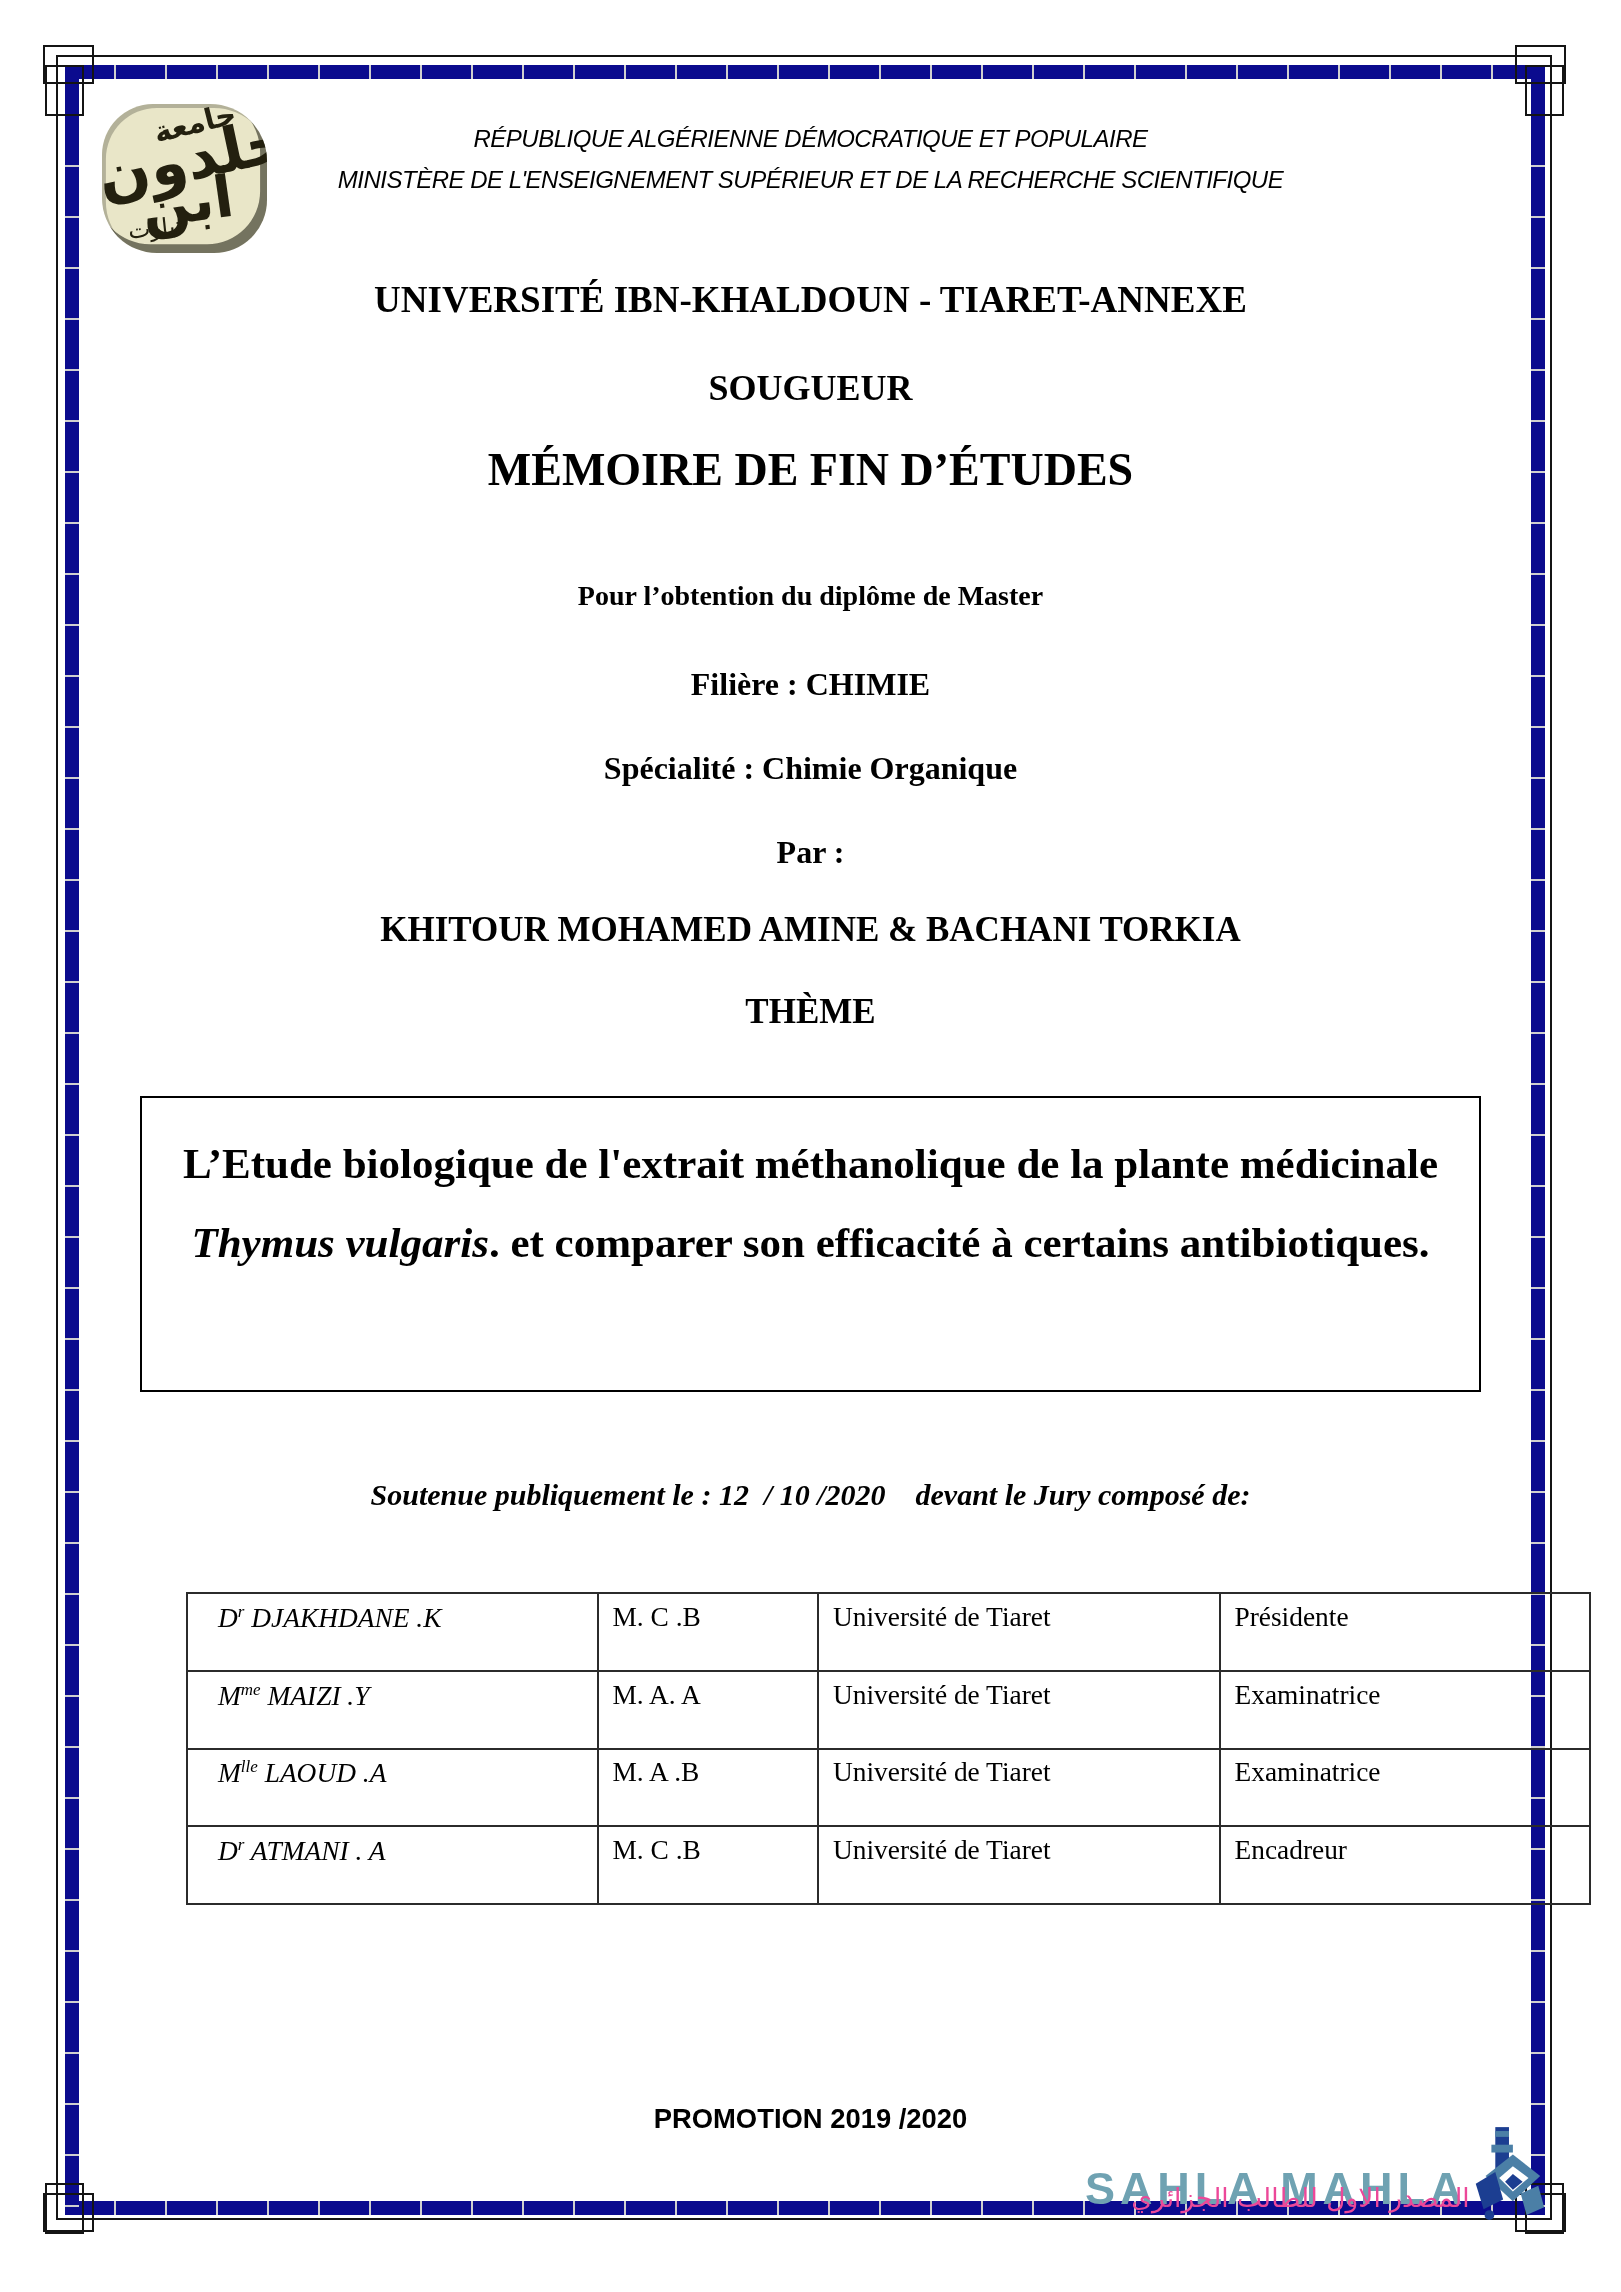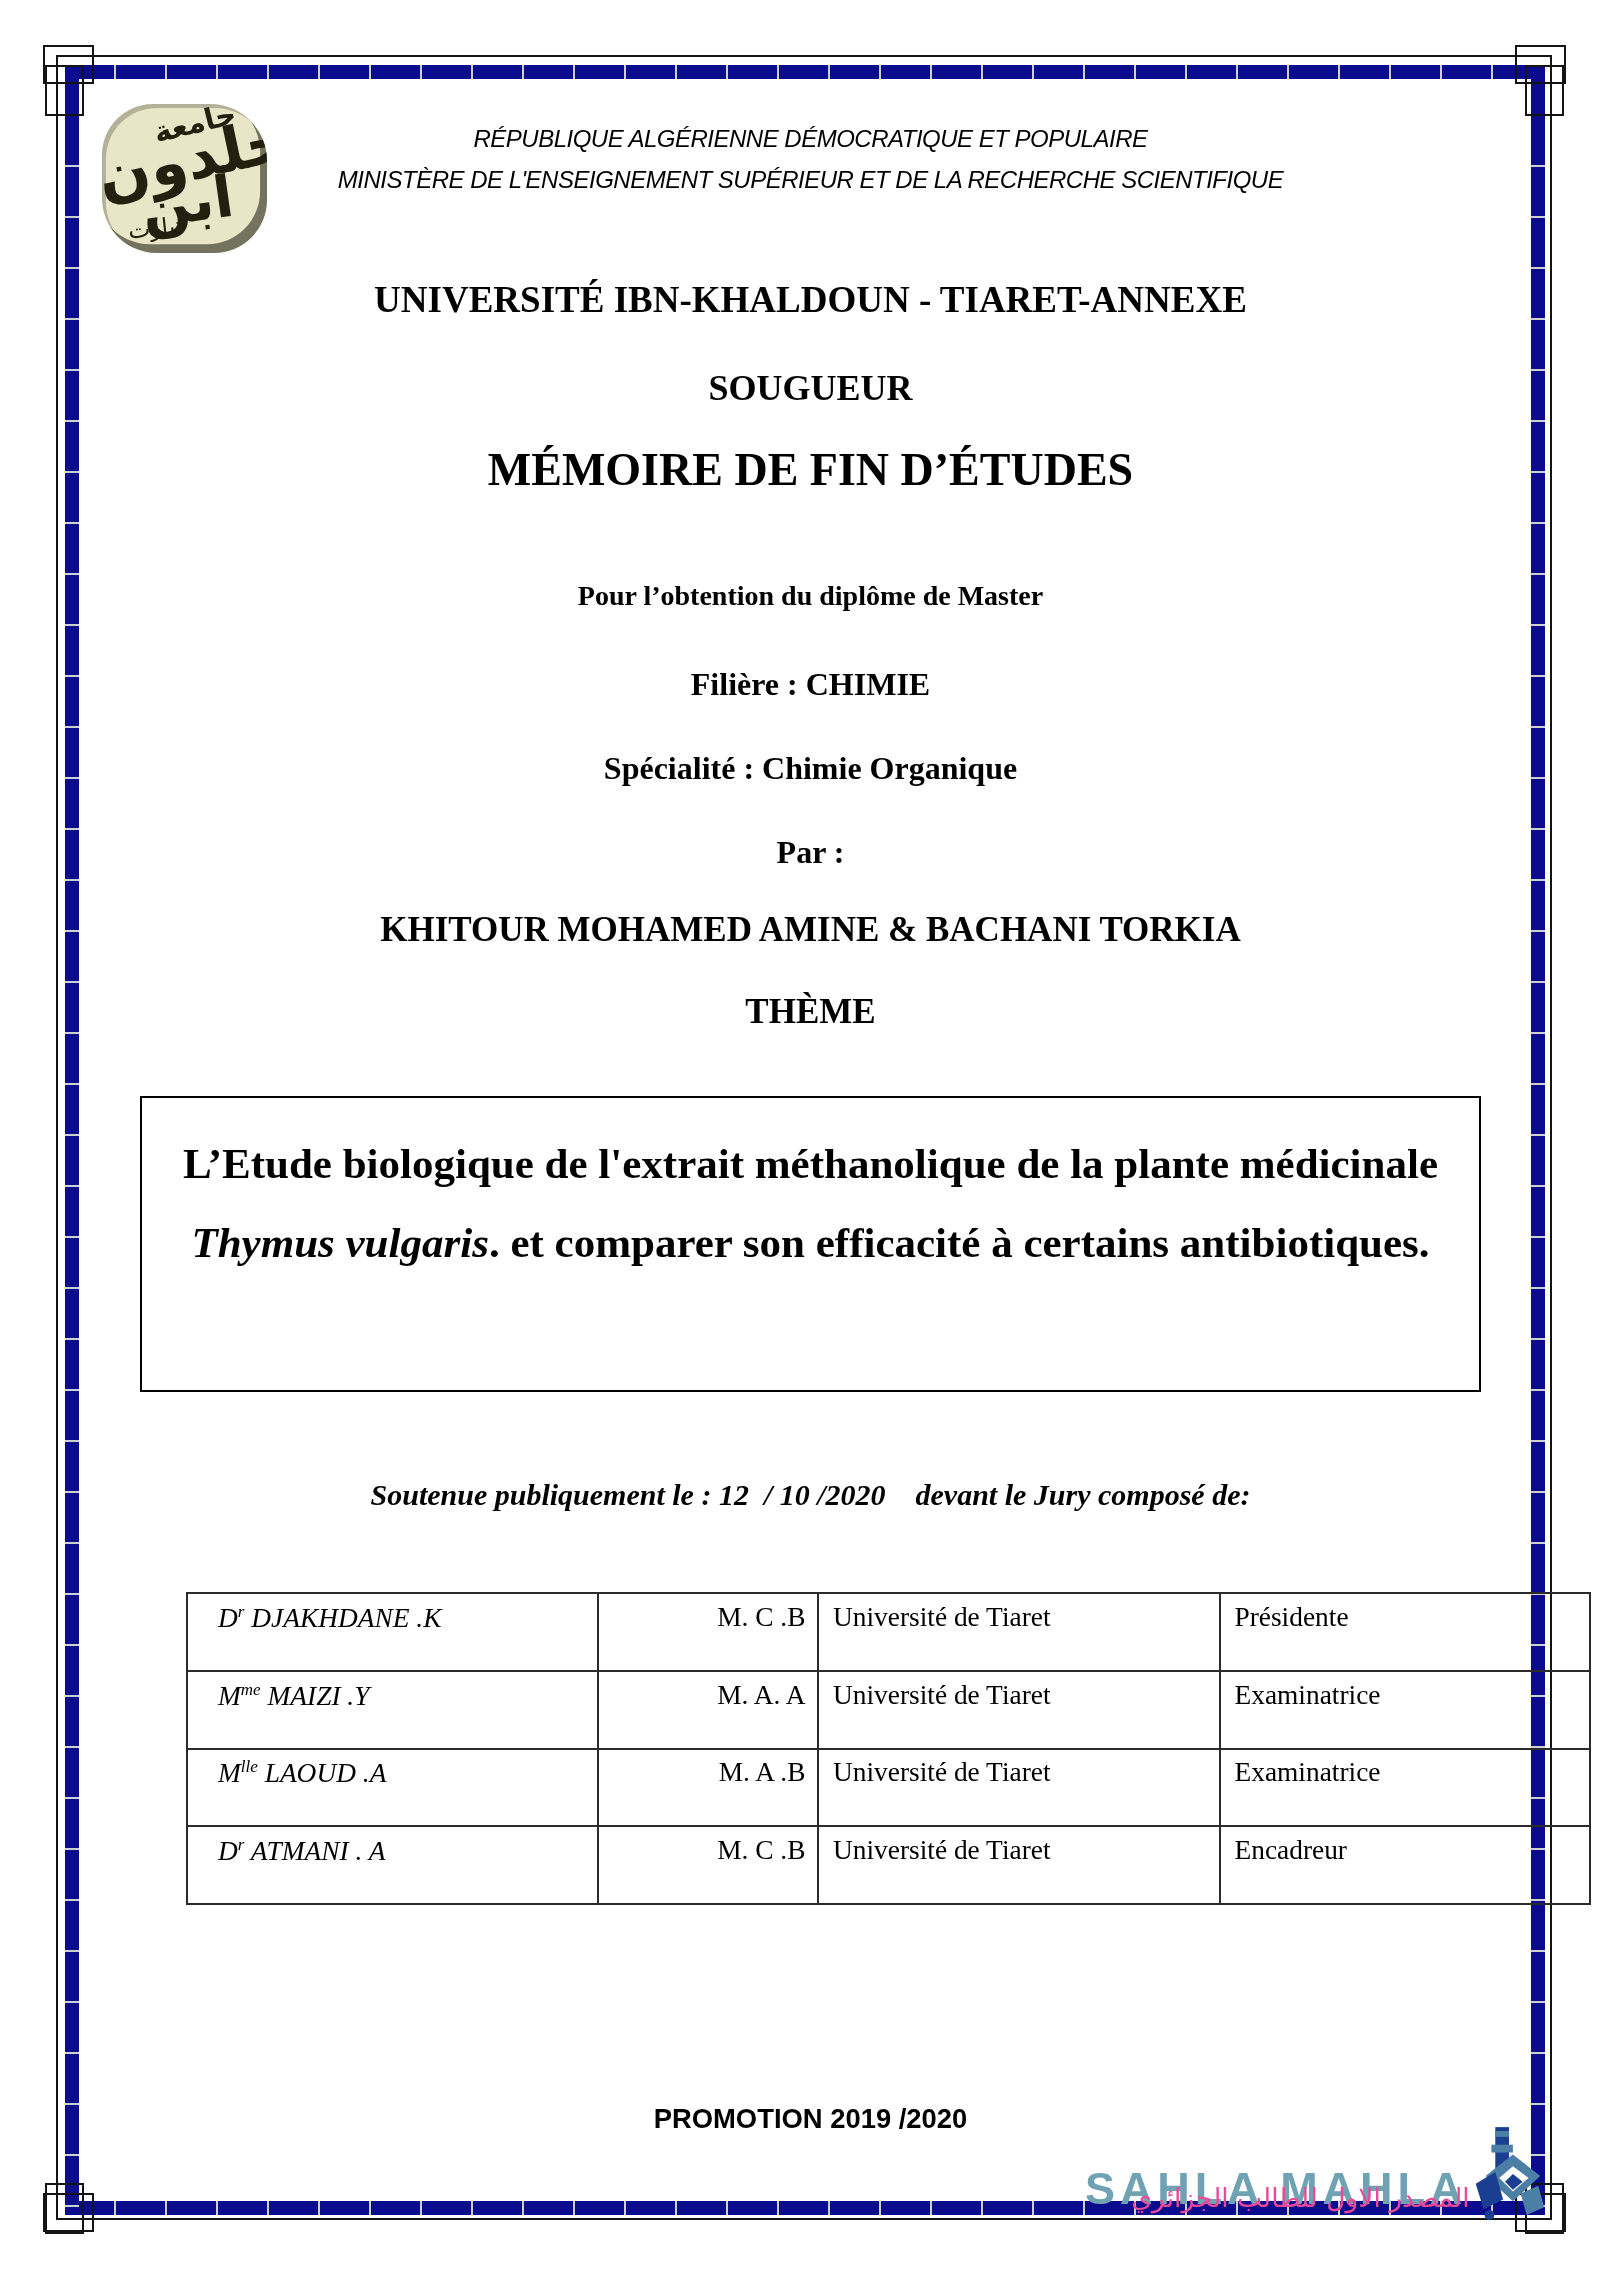--- a/index.html
+++ b/index.html
@@ -96,21 +96,21 @@
   .jury td {
     border:2px solid #2b2b2b;
     vertical-align:top;
     height:68px;
     padding:7.8px 11.8px 0 13.7px;
     overflow:hidden;
   }
   .jury tr:first-child td { border-top:2.9px solid #2b2b2b; }
   .jury tr:last-child td  { border-bottom:2.9px solid #2b2b2b; }
   .jury .c-name { width:367px; font-style:italic; padding-left:30px; }
-  .jury .c-grade { width:193px; text-align:right; }
+  .jury .c-grade { width:193px; text-align:left; }
   .jury .c-univ { width:374px; }
   .jury .c-role { width:343px; }
   .jury sup { font-size:0.62em; }
 
   .promotion {
     top:2103px;
     font-family:"Liberation Sans", "DejaVu Sans", sans-serif;
     font-weight:bold; font-size:27.4px;
   }
 

